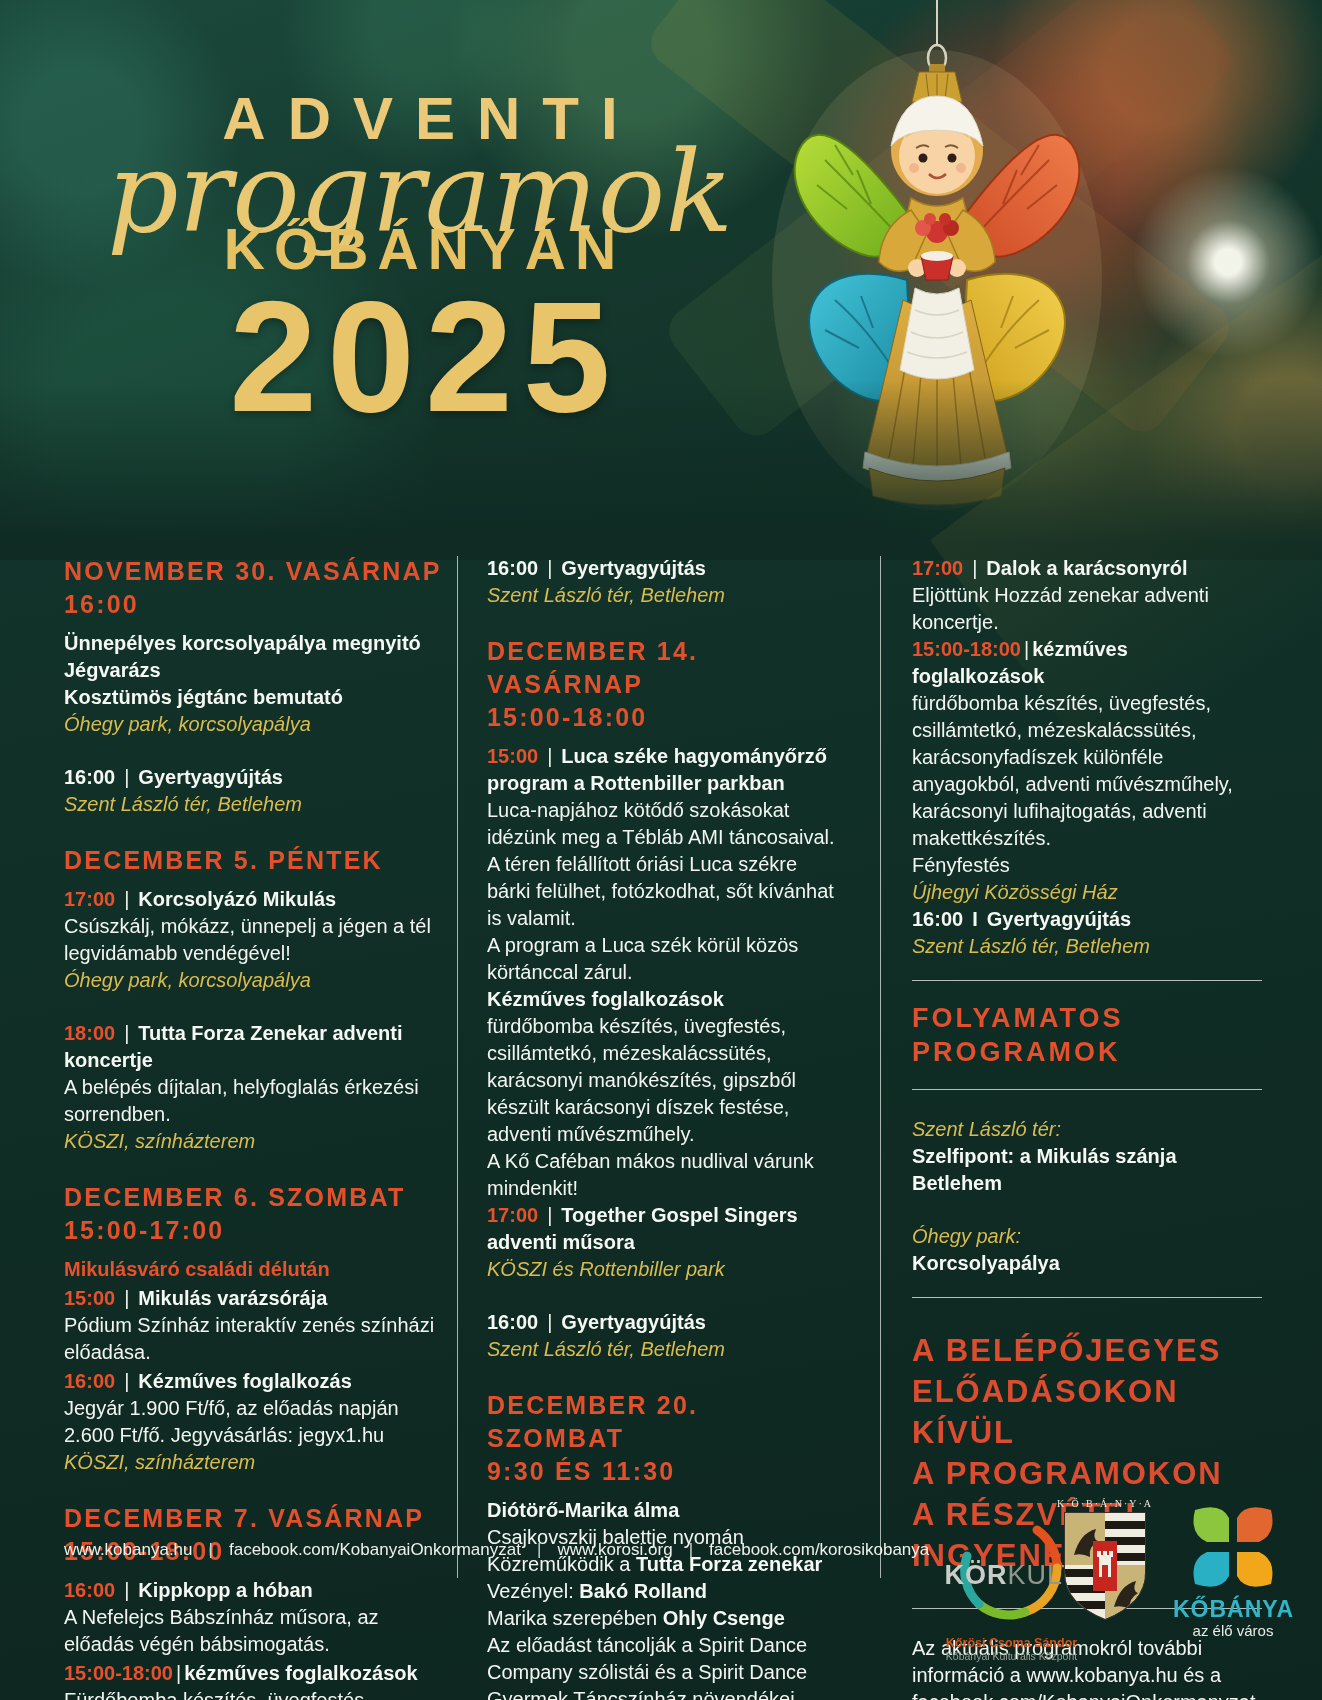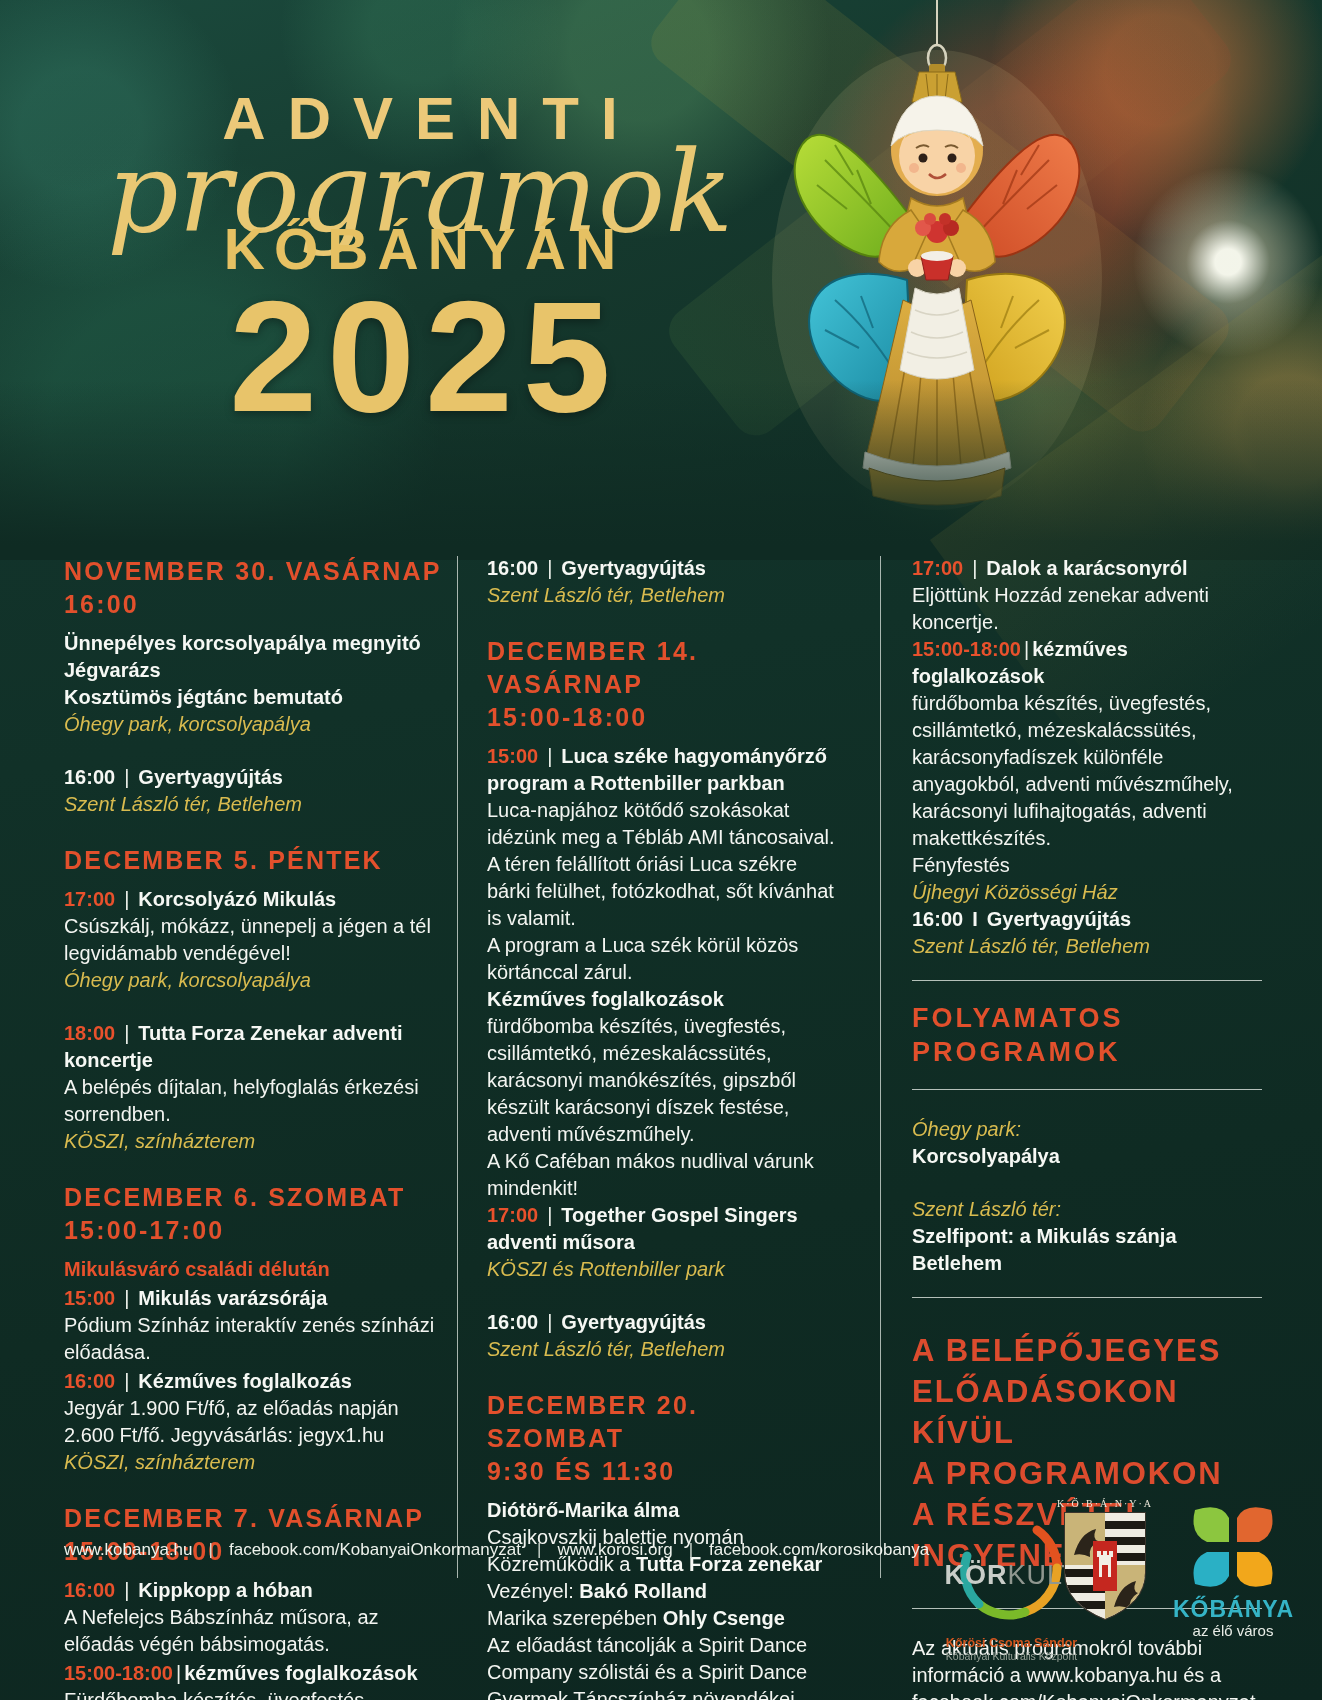--- a/index.html
+++ b/index.html
@@ -193,22 +193,22 @@
       <p class="p"><span class="st-time">15:00</span><span class="st-pipe">|</span><span class="st-bold">Luca széke hagyományőrző program a Rottenbiller parkban</span><br><span class="st-txt">Luca-napjához kötődő szokásokat idézünk meg a Tébláb AMI táncosaival. A téren felállított óriási Luca székre bárki felülhet, fotózkodhat, sőt kívánhat is valamit.</span><br><span class="st-txt">A program a Luca szék körül közös körtánccal zárul.</span><br><span class="st-bold">Kézműves foglalkozások</span><br><span class="st-txt">fürdőbomba készítés, üvegfestés, csillámtetkó, mézeskalácssütés, karácsonyi manókészítés, gipszből készült karácsonyi díszek festése, adventi művészműhely.</span><br><span class="st-txt">A Kő Caféban mákos nudlival várunk mindenkit!</span><br><span class="st-time">17:00</span><span class="st-pipe">|</span><span class="st-bold">Together Gospel Singers adventi műsora</span><br><span class="st-loc">KÖSZI és Rottenbiller park</span></p>
       <p class="p gap"><span class="st-wbold">16:00</span><span class="st-pipe">|</span><span class="st-wbold">Gyertyagyújtás</span><br><span class="st-loc">Szent László tér, Betlehem</span></p>
       <div class="h"><span>DECEMBER 20. SZOMBAT</span><br><span>9:30 ÉS 11:30</span></div>
       <p class="p"><span class="st-bold">Diótörő-Marika álma</span><br><span class="st-txt">Csajkovszkij balettje nyomán</span><br><span class="st-txt">Közreműködik a </span><span class="st-bold">Tutta Forza zenekar</span><br><span class="st-txt">Vezényel: </span><span class="st-bold">Bakó Rolland</span><br><span class="st-txt">Marika szerepében </span><span class="st-bold">Ohly Csenge</span><br><span class="st-txt">Az előadást táncolják a Spirit Dance Company szólistái és a Spirit Dance Gyermek Táncszínház növendékei.</span><br><br><br></p>
     </div>
   <div class="col col3">
       <p class="p"><span class="st-time">17:00</span><span class="st-pipe">|</span><span class="st-bold">Dalok a karácsonyról</span><br><span class="st-txt">Eljöttünk Hozzád zenekar adventi koncertje.</span><br><span class="st-time">15:00-18:00</span><span class="st-pipe2">|</span><span class="st-bold">kézműves foglalkozások</span><br><span class="st-txt">fürdőbomba készítés, üvegfestés, csillámtetkó, mézeskalácssütés, karácsonyfadíszek különféle anyagokból, adventi művészműhely, karácsonyi lufihajtogatás, adventi makettkészítés.</span><br><span class="st-txt">Fényfestés</span><br><span class="st-loc">Újhegyi Közösségi Ház</span><br><span class="st-wbold">16:00</span><span class="st-pipeI">I</span><span class="st-wbold">Gyertyagyújtás</span><br><span class="st-loc">Szent László tér, Betlehem</span></p>
       <hr class="sep">
       <div class="redhead">FOLYAMATOS PROGRAMOK</div>
       <hr class="sep">
+      <p class="p gap"><span class="st-loc">Szent László tér:</span><br><span class="st-bold">Szelfipont: a Mikulás szánja</span><br><span class="st-bold">Betlehem</span></p>
       <p class="p gap"><span class="st-loc">Óhegy park:</span><br><span class="st-bold">Korcsolyapálya</span></p>
-      <p class="p gap"><span class="st-loc">Szent László tér:</span><br><span class="st-bold">Szelfipont: a Mikulás szánja</span><br><span class="st-bold">Betlehem</span></p>
       <hr class="sep">
       <div class="bigred"><span>A BELÉPŐJEGYES</span><br><span>ELŐADÁSOKON KÍVÜL</span><br><span>A PROGRAMOKON</span><br><span>A RÉSZVÉTEL INGYENES.</span></div>
       <hr class="sep">
       <p class="p gap"><span class="st-txt">Az aktuális programokról további információ a www.kobanya.hu és a facebook.com/KobanyaiOnkormanyzat oldalakon.</span></p>
     </div>
 
   <div class="logos">
     <div class="korkult">
       <svg width="145" height="120" viewBox="0 0 145 120">
         <path d="M 98 22 A 46 46 0 0 1 118 60" stroke="#e2521f" stroke-width="9" fill="none" stroke-linecap="round"></path>

